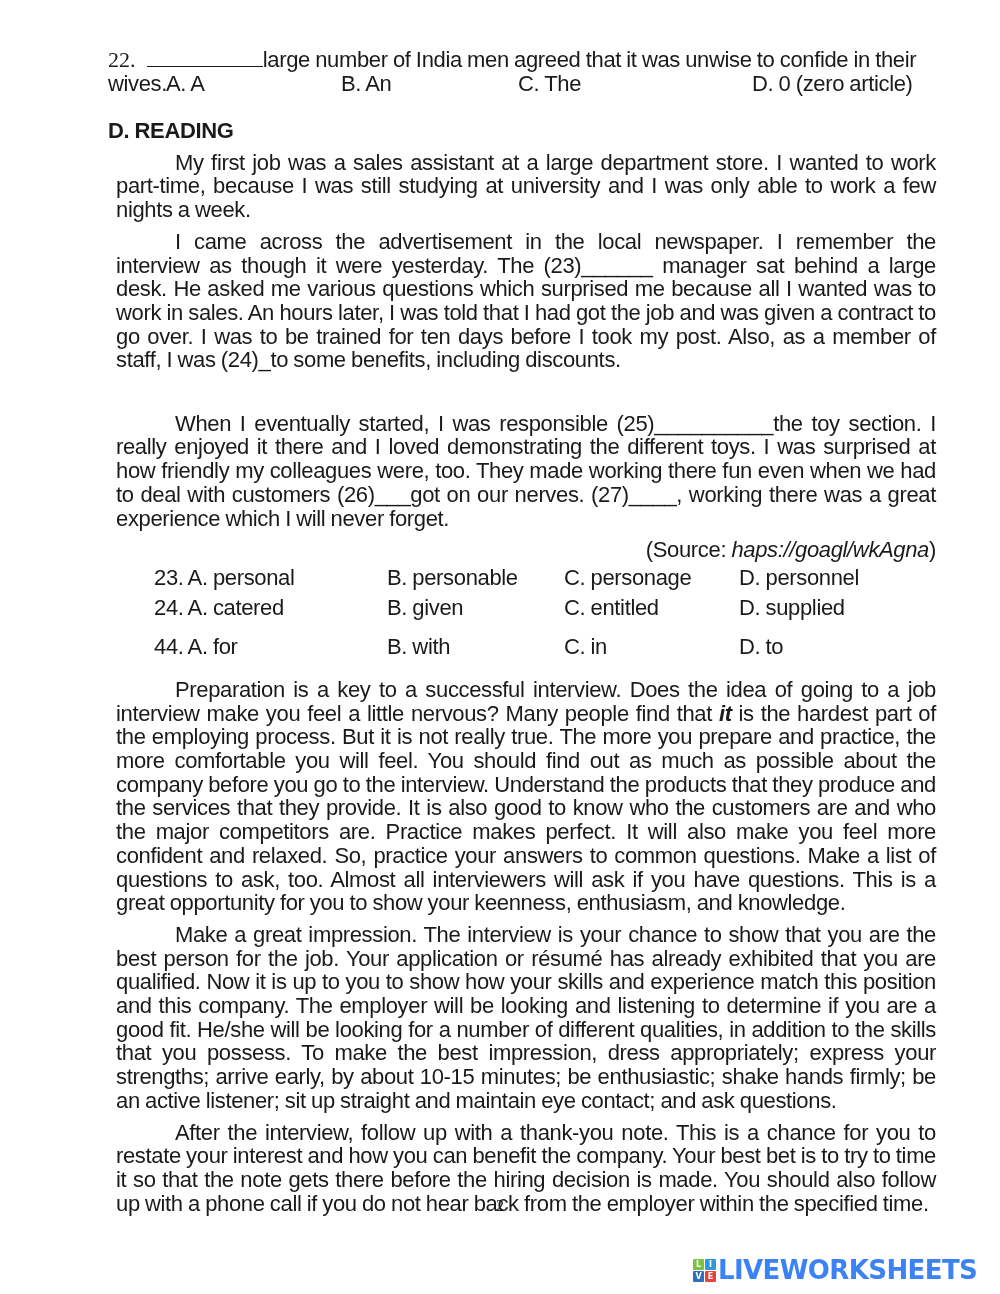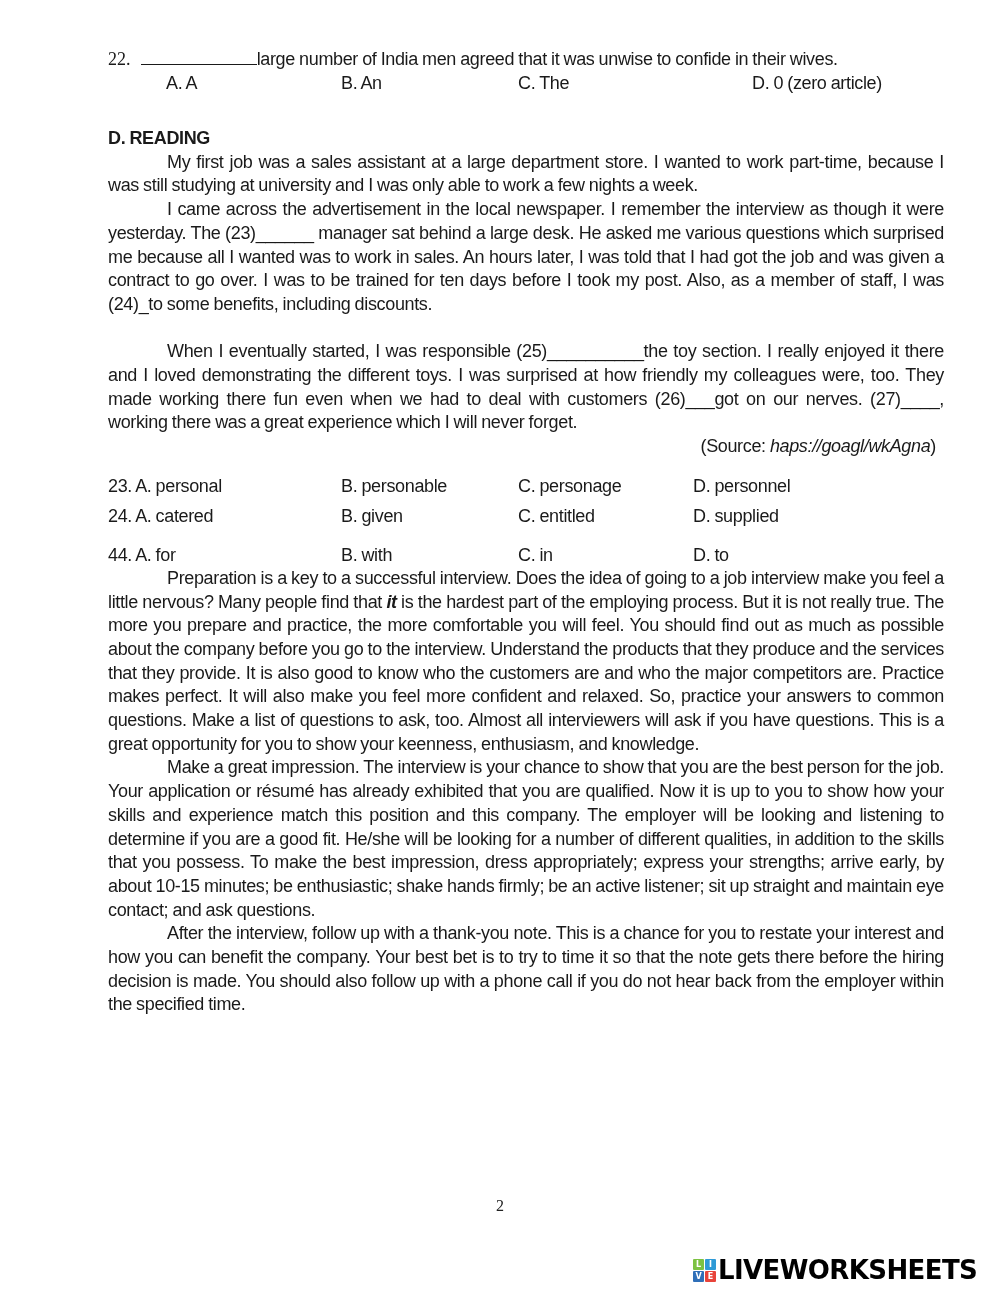--- a/index.html
+++ b/index.html
@@ -13,21 +13,21 @@
       position: relative;
       overflow: hidden;
       font-family: "Liberation Sans", "DejaVu Sans", sans-serif;
       color: #1a1a1a;
     }
     .page {
       position: absolute;
       left: 108px;
       top: 48px;
       width: 836px;
-      font-size: 18px;
+      font-size: 22px;
       line-height: 23.7px;
       letter-spacing: -0.35px;
       word-spacing: -0.5px;
     }
     .serif {
       font-family: "Liberation Serif", "DejaVu Serif", serif;
       letter-spacing: 0;
     }
     .q22 { position: relative; height: 24px; }
     .blank {
@@ -39,45 +39,46 @@
     .opts22 {
       position: relative;
       height: 24px;
     }
     .opts22 span {
       position: absolute;
       top: 0;
     }
     .section-title {
       font-weight: bold;
-      margin-top: 31px;
+      margin-top: 23px;
     }
     .instruction b i, .instruction .ib {
       font-weight: bold;
       font-style: italic;
     }
     p {
-      margin: 0;
+      margin: 8px;
       text-align: justify;
     }
     p.indent { text-indent: 59px; }
     .gap { height: 23.7px; }
     .source {
       text-align: right;
       margin-right: 8px;
     }
     .source i { font-style: italic; }
     .opt-row {
       position: relative;
       height: 24px;
     }
     .opt-row span {
       position: absolute;
-      top: 16px;
+      top: 4px;
       white-space: nowrap;
+      margin-left: 46px;
     }
     .c1 { left: 0; }
     .c2 { left: 233px; }
     .c3 { left: 410px; }
     .c4 { left: 585px; }
     .page-number {
       position: absolute;
       left: 0;
       width: 1000px;
       top: 1197px;
@@ -178,14 +179,14 @@
 
 <div class="page-number">2</div>
 
 <div class="logo">
   <div class="tiles">
     <div class="tile" id="tile0" style="background: rgb(124, 194, 66);">L</div>
     <div class="tile" id="tile1" style="background: rgb(47, 154, 214);">I</div>
     <div class="tile" id="tile2" style="background: rgb(47, 111, 184);">V</div>
     <div class="tile" id="tile3" style="background: rgb(232, 67, 58);">E</div>
   </div>
-  <div class="logo-text" id="logo-text" style="color: #000000;">LIVEWORKSHEETS</div>
+  <div class="logo-text" id="logo-text" style="color: #3b82f6;">LIVEWORKSHEETS</div>
 </div>
 
 </body></html>

